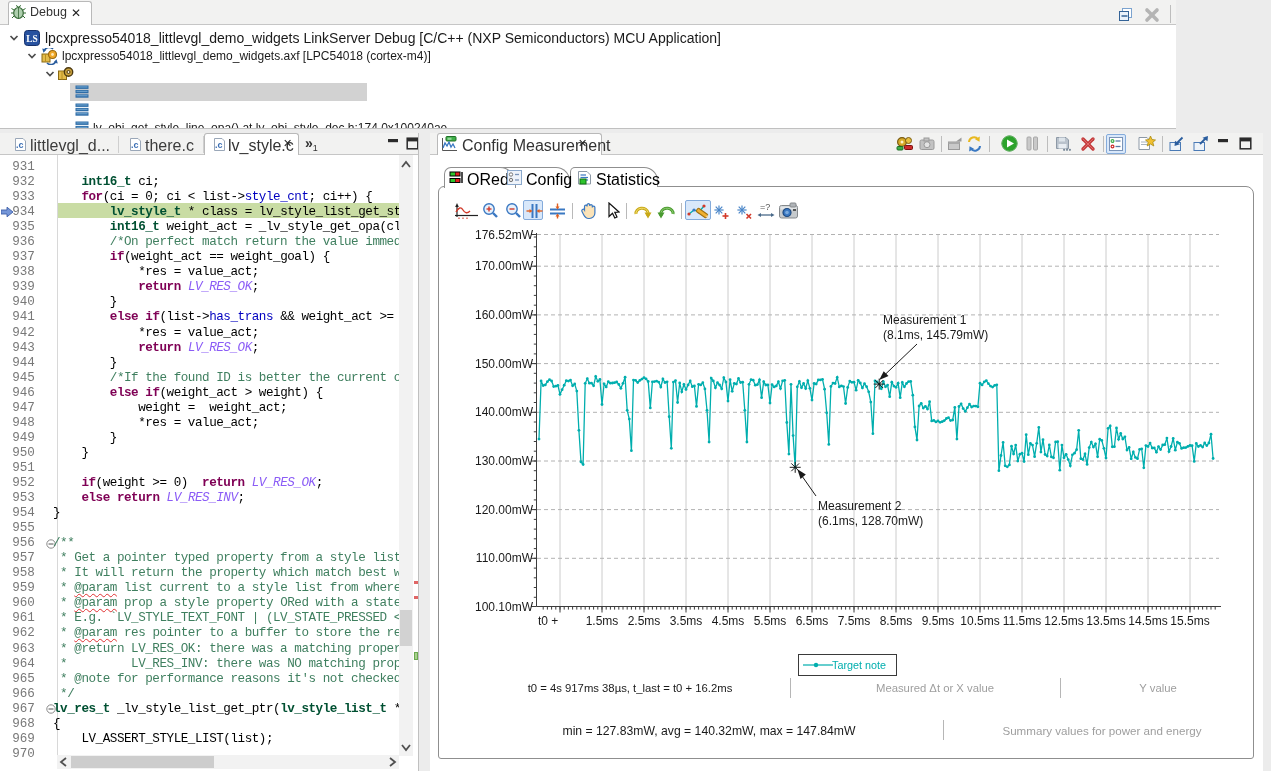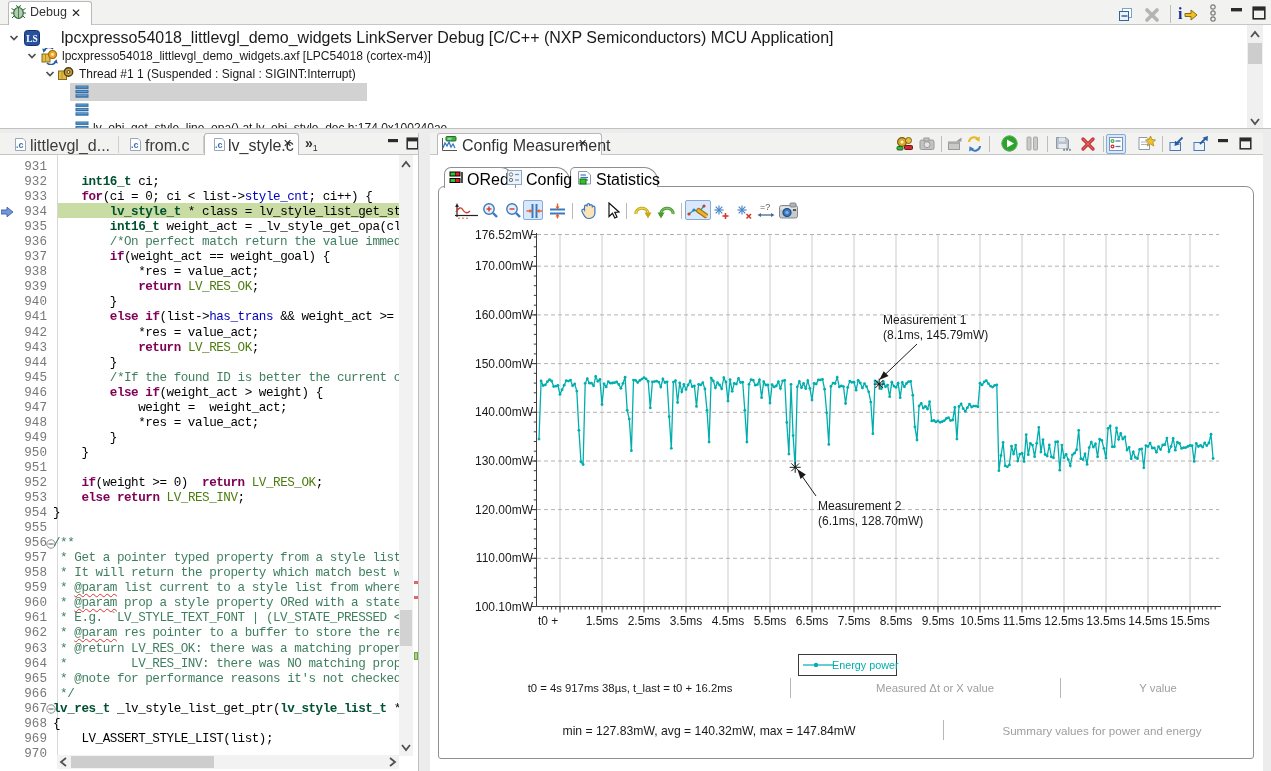--- a/index.html
+++ b/index.html
@@ -8,26 +8,26 @@
 .tab-active{position:absolute;background:#fff;border:1px solid #b9b9b9;border-bottom:none;
  border-radius:3px 3px 0 0;z-index:3}
 .tabtxt{font-size:16px;color:#333;white-space:nowrap}
 .x{font-size:11px;color:#222}
 .sep{position:absolute;width:1px;height:16px;background:#b9b9b9}
 .g{color:#9e9e9e}
 pre{font-family:"Liberation Mono",monospace;font-size:13px;line-height:15.05px}
 .k{color:#7f0055;font-weight:bold}
 .t{color:#005032;font-weight:bold}
 .f{color:#0000c0}
-.e{color:#4d7c0f;}
+.e{color:#8b5cf6;font-style:italic}
 .c{color:#3f7f5f}
 .w{text-decoration:underline wavy #e03030;text-decoration-thickness:from-font;text-underline-offset:2px}
 .selicon{position:absolute;width:20px;height:20px;background:#d9e8fa;border:1px solid #84abdb;border-radius:2px}
 </style></head><body>
-<div class="abs" style="left:0;top:0;width:1271px;height:129px;background:#fff;border-bottom:1px solid #c0c0c0;overflow:hidden">
+<div class="abs" style="left:0;top:0;width:1176px;height:129px;background:#fff;border-bottom:1px solid #c0c0c0;overflow:hidden">
     <div class="tabbar" style="left:0;top:0;width:1271px;height:25px"></div>
     <div class="tab-active" style="left:8px;top:1px;width:84px;height:24px"></div>
     <svg class="abs" style="left:11px;top:5px;z-index:4" width="15" height="15">
 <g stroke="#2d6b2d" stroke-width="1" fill="none">
 <line x1="7.5" y1="2" x2="5" y2="0.5"></line>
         <line x1="7.5" y1="2" x2="10" y2="0.5"></line>
 <line x1="3" y1="5" x2="0.5" y2="3.5"></line>
         <line x1="12" y1="5" x2="14.5" y2="3.5"></line>
 <line x1="2.5" y1="8" x2="0" y2="8"></line>
         <line x1="12.5" y1="8" x2="15" y2="8"></line>
@@ -70,21 +70,21 @@
 <rect x="1.2" y="1.2" width="11.6" height="3.4" fill="#2b2b2b"></rect>
     </svg>
     <div class="abs" style="left:70px;top:83px;width:297px;height:18px;background:#d2d2d2"></div>
     <svg class="abs" style="left:8px;top:32px" width="12" height="12">
       <path d="M2.5 4 L6 7.5 L9.5 4" fill="none" stroke="#4d4d4d" stroke-width="1.7"></path>
     </svg>
     <svg class="abs" style="left:24px;top:30px" width="16" height="16">
 <rect x="0.5" y="0.5" width="15" height="15" rx="3" fill="#27519f" stroke="#16306b"></rect>
 <text x="8" y="11.5" text-anchor="middle" font-size="9.5px" font-weight="bold" fill="#fff" font-family="Liberation Serif,serif">LS</text>
     </svg>
-    <div class="abs" style="left:61px;top:29px;height:18px;line-height:18px;font-size:16px;color:#1a1a1a;white-space:nowrap">lpcxpresso54018_littlevgl_demo_widgets LinkServer Debug [C/C++ (NXP Semiconductors) MCU Application]</div>
+    <div class="abs" style="left:45px;top:29px;height:18px;line-height:18px;font-size:14px;color:#1a1a1a;white-space:nowrap">lpcxpresso54018_littlevgl_demo_widgets LinkServer Debug [C/C++ (NXP Semiconductors) MCU Application]</div>
     <svg class="abs" style="left:26px;top:50px" width="12" height="12">
       <path d="M2.5 4 L6 7.5 L9.5 4" fill="none" stroke="#4d4d4d" stroke-width="1.7"></path>
     </svg>
     <svg class="abs" style="left:41px;top:48px" width="18" height="17">
 <path d="M12 1 A5.5 5.5 0 0 0 3 3" fill="none" stroke="#2a5d9e" stroke-width="1.6"></path>
 <polygon points="1.2,0.5 5.5,1.5 2.5,4.8" fill="#2a5d9e"></polygon>
 <path d="M6 15 A5.5 5.5 0 0 0 15 13" fill="none" stroke="#2a5d9e" stroke-width="1.6"></path>
 <polygon points="16.8,15.5 12.5,14.5 15.5,11.2" fill="#2a5d9e"></polygon>
 <rect x="1" y="6" width="8" height="8" fill="#e3bb4a" stroke="#8a6a14"></rect>
 <line x1="4.5" y1="6" x2="4.5" y2="14" stroke="#b89020"></line>
@@ -94,21 +94,20 @@
     <div class="abs" style="left:62px;top:47px;height:18px;line-height:18px;font-size:12px;color:#1a1a1a;white-space:nowrap">lpcxpresso54018_littlevgl_demo_widgets.axf [LPC54018 (cortex-m4)]</div>
     <svg class="abs" style="left:44px;top:68px" width="12" height="12">
       <path d="M2.5 4 L6 7.5 L9.5 4" fill="none" stroke="#4d4d4d" stroke-width="1.7"></path>
     </svg>
     <svg class="abs" style="left:58px;top:66px" width="16" height="15">
 <rect x="0.5" y="5" width="8" height="8.5" fill="#e3bb4a" stroke="#8a6a14"></rect>
 <line x1="4" y1="5" x2="4" y2="13.5" stroke="#b89020"></line>
 <circle cx="10.5" cy="6" r="4.2" fill="#caa23c" stroke="#4d3a10" stroke-width="1.4"></circle>
 <circle cx="10.5" cy="6" r="1.5" fill="#f7ecd2" stroke="#4d3a10"></circle>
     </svg>
-    <div class="abs" style="left:79px;top:65px;height:18px;line-height:18px;font-size:12px;color:#1a1a1a;white-space:nowrap">Thread #1 1 (Suspended : Signal : SIGINT:Interrupt)</div>
     <svg class="abs" style="left:75px;top:85px" width="14" height="13">
 <g fill="#2e6ca6">
         <rect x="0.5" y="0.5" width="13" height="3.4"></rect>
         <rect x="0.5" y="4.9" width="13" height="3.4"></rect>
         <rect x="0.5" y="9.3" width="13" height="3.4"></rect>
       </g>
 <g fill="#6ea3cf">
         <rect x="1.5" y="1.4" width="11" height="1.1"></rect>
         <rect x="1.5" y="5.8" width="11" height="1.1"></rect>
         <rect x="1.5" y="10.2" width="11" height="1.1"></rect>
@@ -153,42 +152,42 @@
     <svg class="abs" style="left:13px;top:4px;z-index:4" width="14" height="15">
 <path d="M2.5 1.5 H10 L12.5 4 V13.5 H2.5 Z" fill="#fff" stroke="#9aa7b8"></path>
 <text x="3" y="11" font-size="9px" font-weight="bold" fill="#3b6fb5" font-family="Liberation Sans,sans-serif">.c</text>
     </svg>
     <div class="abs tabtxt" style="left:30px;top:4px;color:#3c3c3c">littlevgl_d...</div>
     <div class="abs" style="left:118px;top:3px;width:1px;height:17px;background:#cfcfcf"></div>
     <svg class="abs" style="left:128px;top:4px;z-index:4" width="14" height="15">
 <path d="M2.5 1.5 H10 L12.5 4 V13.5 H2.5 Z" fill="#fff" stroke="#9aa7b8"></path>
 <text x="3" y="11" font-size="9px" font-weight="bold" fill="#3b6fb5" font-family="Liberation Sans,sans-serif">.c</text>
     </svg>
-    <div class="abs tabtxt" style="left:145px;top:4px;color:#3c3c3c">from.c</div>
+    <div class="abs tabtxt" style="left:145px;top:4px;color:#3c3c3c">there.c</div>
     <div class="abs" style="left:203px;top:3px;width:1px;height:17px;background:#cfcfcf"></div>
     <div class="tab-active" style="left:204px;top:0;width:95px;height:22px"></div>
     <svg class="abs" style="left:212px;top:4px;z-index:4" width="14" height="15">
 <path d="M2.5 1.5 H10 L12.5 4 V13.5 H2.5 Z" fill="#fff" stroke="#9aa7b8"></path>
 <text x="3" y="11" font-size="9px" font-weight="bold" fill="#3b6fb5" font-family="Liberation Sans,sans-serif">.c</text>
     </svg>
     <div class="abs tabtxt" style="left:228px;top:4px;z-index:4">lv_style.c</div>
     <div class="abs x" style="left:283px;top:4px;z-index:4">✕</div>
     <div class="abs" style="left:305px;top:2px;font-size:14px;font-weight:bold;color:#333">»<span style="font-size:9px;font-weight:normal;vertical-align:-3px">1</span></div>
     <svg class="abs" style="left:387px;top:5px" width="13" height="11">
       <rect x="1" y="1" width="10" height="3.2" fill="#2b2b2b"></rect>
     </svg>
     <svg class="abs" style="left:406px;top:4px" width="13" height="13">
 <rect x="1.2" y="1.2" width="10.6" height="10.6" fill="none" stroke="#2b2b2b" stroke-width="1.5"></rect>
 <rect x="1.2" y="1.2" width="10.6" height="3.2" fill="#2b2b2b"></rect>
     </svg>
     <div class="abs" style="left:57px;top:70px;width:342px;height:15px;background:#c9dca4"></div>
     <svg class="abs" style="left:1px;top:74px" width="13" height="10">
 <polygon points="0,3 6,3 6,0.2 12,5 6,9.8 6,7 0,7" fill="#7596d8" stroke="#3c5da8" stroke-width="0.9"></polygon>
     </svg>
-    <pre class="abs" style="left:0;top:27px;width:47px;text-align:right;color:#787878;font-size:12.6px">931
+    <pre class="abs" style="left:0;top:27px;width:47px;text-align:center;color:#787878;font-size:12.6px">931
 932
 933
 934
 935
 936
 937
 938
 939
 940
 941
@@ -524,21 +523,21 @@
 <rect x="11" y="1" width="6" height="4" rx="1" fill="#b0b4b8" stroke="#85898c"></rect>
 <circle cx="8" cy="10.5" r="4" fill="#3a78c2" stroke="#1e4a80" stroke-width="1.2"></circle>
 <circle cx="8" cy="10.5" r="1.8" fill="#7aaade"></circle>
 <rect x="14" y="7" width="3" height="2" fill="#555"></rect>
   </svg>
 <div class="abs" style="left:798px;top:654px;width:99px;height:22px;border:1px solid #3a3a3a;background:#fff"></div>
 <svg class="abs" style="left:801px;top:658px" width="34" height="14">
 <line x1="2" y1="7" x2="32" y2="7" stroke="#00AEAE" stroke-width="1.2"></line>
 <circle cx="15" cy="7" r="2.2" fill="#00AEAE"></circle>
   </svg>
-<div class="abs" style="left:832px;top:659px;font-size:10.8px;color:#00AEAE;white-space:nowrap">Energy power</div>
+<div class="abs" style="left:832px;top:659px;font-size:10.8px;color:#00AEAE;white-space:nowrap">Target note</div>
 <div class="abs" style="left:630px;top:682px;transform:translateX(-50%);font-size:11.3px;color:#1a1a1a;white-space:nowrap">t0 = 4s 917ms 38µs, t_last = t0 + 16.2ms</div>
 <div class="abs" style="left:790px;top:678px;width:1px;height:20px;background:#b6b6b6"></div>
 <div class="abs g" style="left:935px;top:682px;transform:translateX(-50%);font-size:11.3px;white-space:nowrap">Measured Δt or X value</div>
 <div class="abs" style="left:1060px;top:678px;width:1px;height:20px;background:#b6b6b6"></div>
 <div class="abs g" style="left:1158px;top:682px;transform:translateX(-50%);font-size:11.3px;white-space:nowrap">Y value</div>
 <div class="abs" style="left:709px;top:724px;transform:translateX(-50%);font-size:12.2px;color:#1a1a1a;white-space:nowrap">min = 127.83mW, avg = 140.32mW, max = 147.84mW</div>
 <div class="abs" style="left:943px;top:720px;width:1px;height:20px;background:#b6b6b6"></div>
 <div class="abs g" style="left:1102px;top:724px;transform:translateX(-50%);font-size:11.6px;white-space:nowrap">Summary values for power and energy</div>
 <svg id="chart" width="836" height="616" viewBox="430 155 836 616" style="position:absolute;left:430px;top:155px">
 <g stroke="#cccccc" stroke-width="1">

